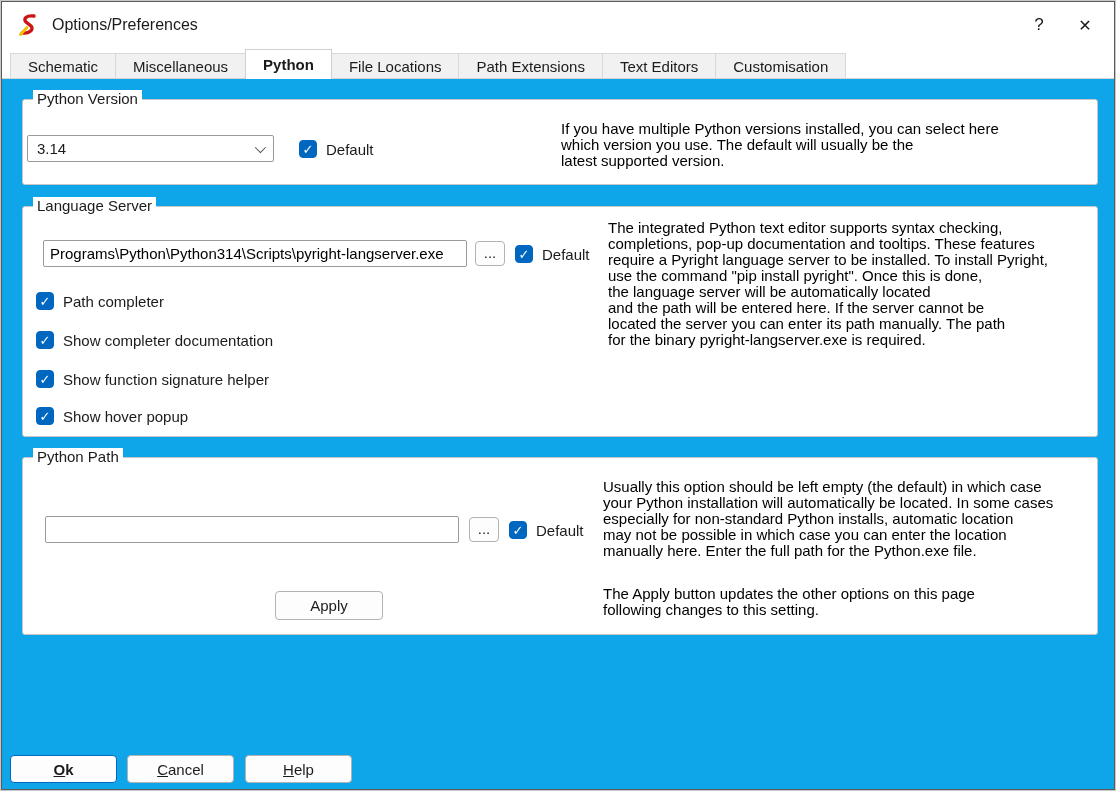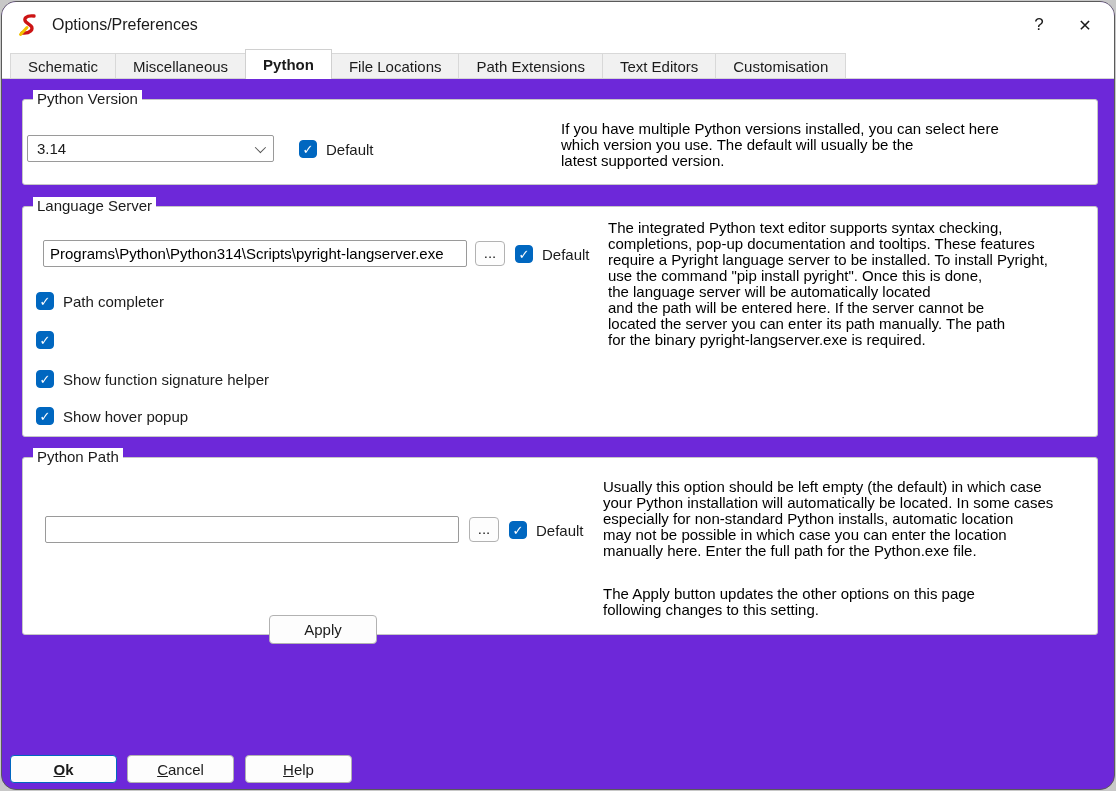--- a/index.html
+++ b/index.html
@@ -3,23 +3,23 @@
 <meta charset="utf-8">
 <style>
   * { box-sizing: border-box; }
   html,body { margin:0; padding:0; background:#c8c8c8; }
   body { font-family: "Liberation Sans", "DejaVu Sans", sans-serif; color:#1b1b1b; }
 
   .window {
     position: relative;
     width: 1114px; height: 789px;
     margin: 1px;
-    background: #6d28d9;
+    background: #0ea5e9;
     border: 1px solid #5a5a5a;
-    border-radius: 15px;
+    border-radius: 0;
     overflow: hidden;
   }
 
   
   .titlebar {
     position: absolute; top:0; left:0; right:0; height:46px;
     display: flex; align-items: center;
     background: #ffffff;
   }
   .app-icon { margin-left: 14px; width: 24px; height: 24px; display:inline-flex; }
@@ -226,20 +226,21 @@
     <div class="check-row abs" style="left:13px; top:85px;">
       <span class="cb">
           <span class="mark">✓</span>
         </span>
       <span>Path completer</span>
     </div>
     <div class="check-row abs" style="left:13px; top:124px;">
       <span class="cb">
           <span class="mark">✓</span>
         </span>
+      <span>Show completer documentation</span>
     </div>
     <div class="check-row abs" style="left:13px; top:163px;">
       <span class="cb">
           <span class="mark">✓</span>
         </span>
       <span>Show function signature helper</span>
     </div>
     <div class="check-row abs" style="left:13px; top:200px;">
       <span class="cb">
           <span class="mark">✓</span>
@@ -263,21 +264,21 @@
     <input class="text-input abs" style="left: 22px; top: 58px; width: 414px;" type="text" value="">
     <button class="btn browse-btn abs" style="left:446px; top:59px;">...</button>
 
     <div class="check-row abs" style="left:486px; top:63px;">
       <span class="cb">
           <span class="mark">✓</span>
         </span>
       <span>Default</span>
     </div>
 
-    <button class="btn apply-btn abs" style="left:246px; top:133px;margin-top:24px;">Apply</button>
+    <button class="btn apply-btn abs" style="left:252px; top:133px;">Apply</button>
 
     <div class="desc abs" style="left:580px; top:21px; width:495px;">Usually this option should be left empty (the default) in which case
 your Python installation will automatically be located. In some cases
 especially for non-standard Python installs, automatic location
 may not be possible in which case you can enter the location
 manually here. Enter the full path for the Python.exe file.</div>
     <div class="desc abs" style="left:580px; top:128px; width:495px;">The Apply button updates the other options on this page
 following changes to this setting.</div>
   </div>
 

